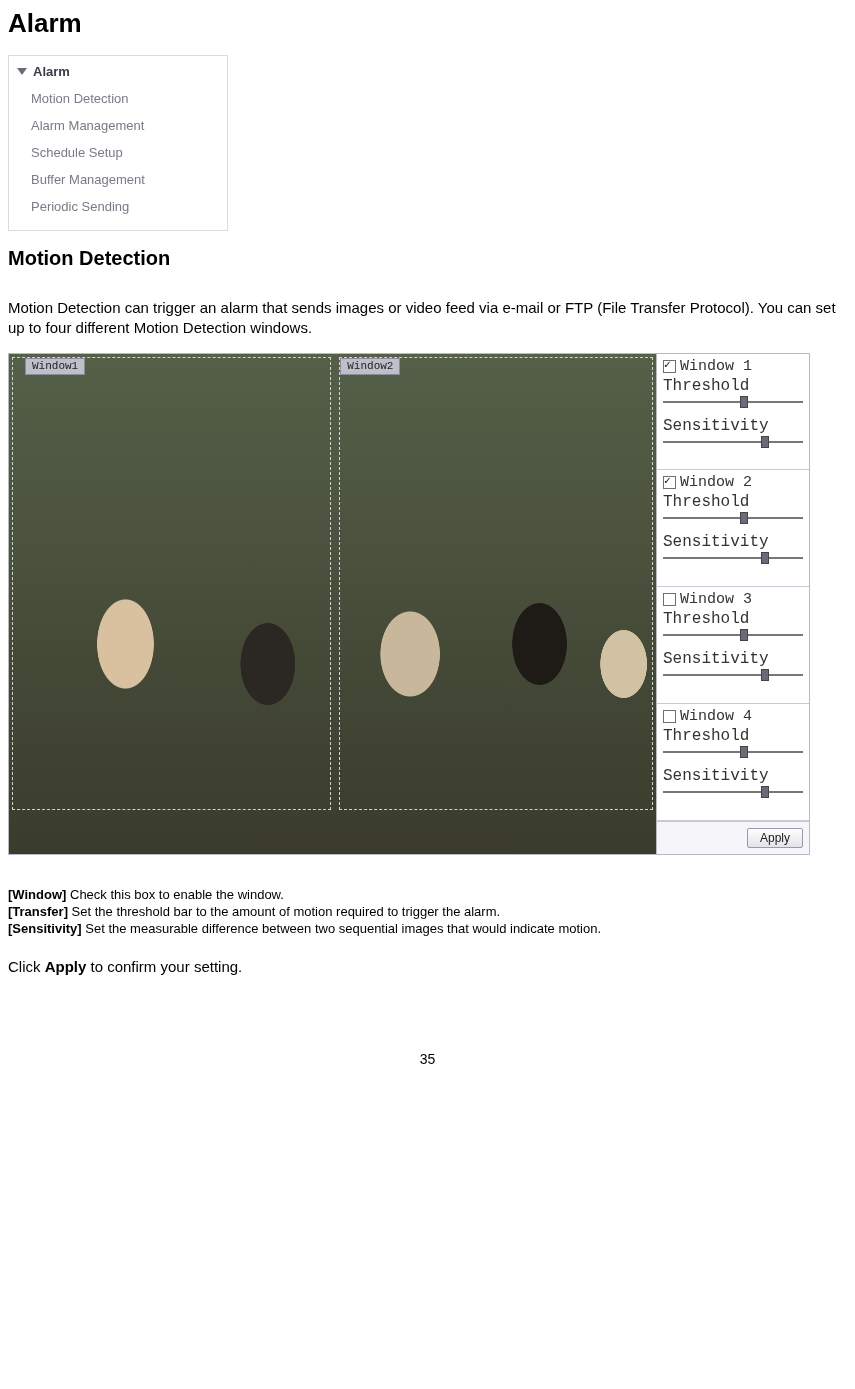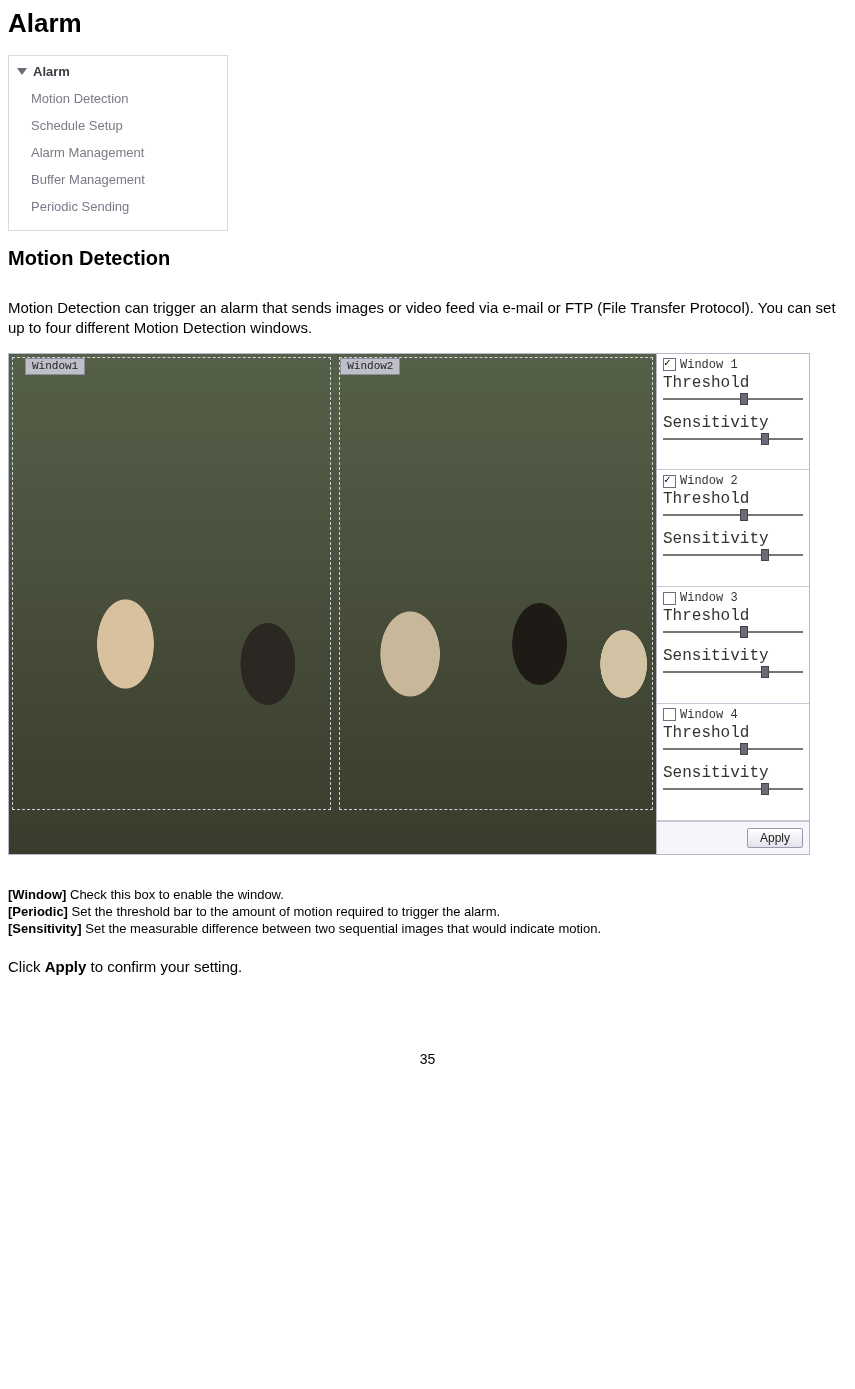--- a/index.html
+++ b/index.html
@@ -103,21 +103,21 @@
     flex: 1 1 auto;
   }
   .wgroup .row1 { display:flex; align-items:center; gap:4px; }
   .wgroup .chk {
     width: 11px; height: 11px; border: 1px solid #6e6e80;
     display:inline-block; background:#fff; position:relative;
   }
   .wgroup .chk.on::after {
     content:"✓"; position:absolute; left:0; top:-3px; font-size:11px; color:#000;
   }
-  .wgroup .lbl { font-family: "Courier New", monospace; font-size: 12px; }
+  .wgroup .lbl { font-family: "Courier New", monospace; font-size: 15px; }
   .wgroup .sub { margin-top: 2px; font-size: 16px; }
   .slider {
     width: 100%; height: 10px; position: relative; margin-top: 2px;
   }
   .slider::before {
     content:""; position:absolute; left:0; right:0; top:4px; height:2px; background:#777;
   }
   .slider .thumb {
     position:absolute; top:-1px; width:6px; height:10px;
     background:#6a6a78; border:1px solid #444;
@@ -154,22 +154,22 @@
 
 <div class="h1">Alarm</div>
 
 <div class="navshot">
   <div class="navhead">
     <span class="triangle"></span>
     <span>Alarm</span>
   </div>
   <ul>
     <li>Motion Detection</li>
+    <li>Alarm Management</li>
     <li>Schedule Setup</li>
-    <li>Alarm Management</li>
     <li>Buffer Management</li>
     <li>Periodic Sending</li>
   </ul>
 </div>
 
 <div class="h2">Motion Detection</div>
 
 <p class="bodytext">Motion Detection can trigger an alarm that sends images or video feed via e-mail or FTP (File Transfer Protocol). You can set up to four different Motion Detection windows.</p>
 
 <div class="mdshot">
@@ -241,21 +241,21 @@
       <span class="applybtn">Apply</span>
     </div>
   </div>
 </div>
 
 <div class="smallgap"></div>
 <div class="smallgap"></div>
 
 <div class="defs">
   <p><span class="k">[Window]</span><span> Check this box to enable the window.</span></p>
-  <p><span class="k">[Periodic]</span><span> Set the threshold bar to the amount of motion required to trigger the alarm.</span></p>
+  <p><span class="k">[Transfer]</span><span> Set the threshold bar to the amount of motion required to trigger the alarm.</span></p>
   <p><span class="k">[Sensitivity]</span><span> Set the measurable difference between two sequential images that would indicate motion.</span></p>
 </div>
 
 <p class="apply-line">
   <span>Click </span><b>Apply</b><span> to confirm your setting.</span>
 </p>
 
 <div class="pagenum">35</div>
 
 </body></html>

